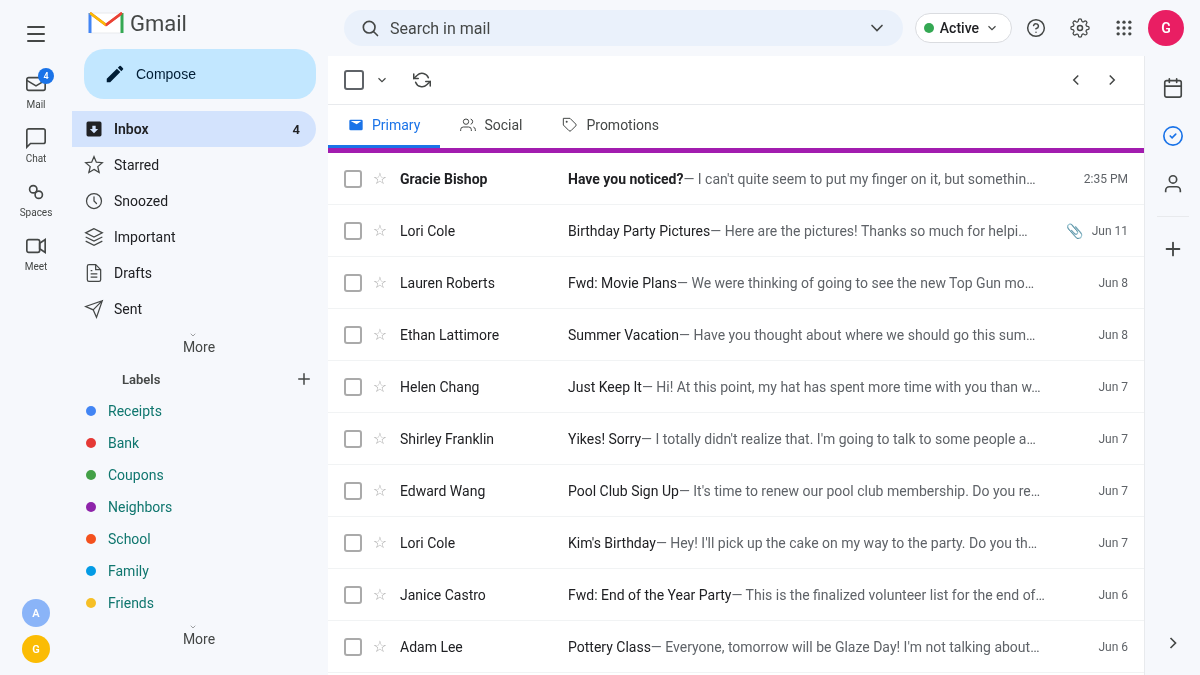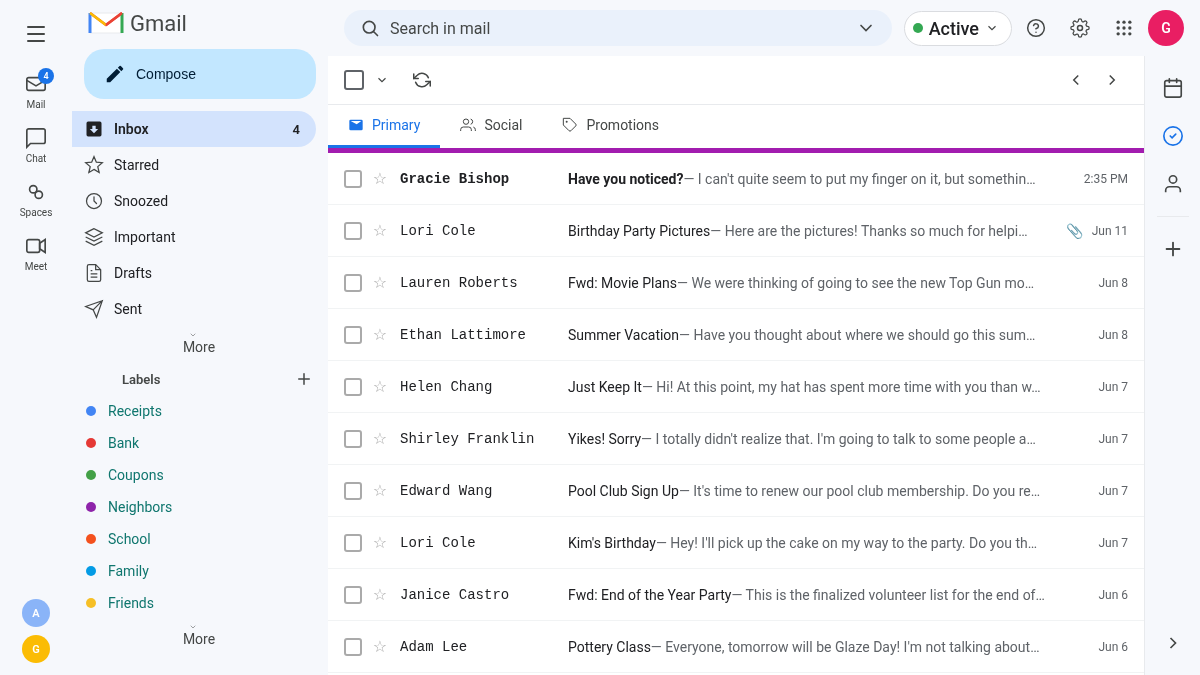--- a/index.html
+++ b/index.html
@@ -187,21 +187,21 @@
       display: flex; align-items: center; justify-content: center;
       cursor: pointer; background: transparent; border: none;
     }
     .status-pill {
       display: flex; align-items: center; gap: 6px;
       background: white;
       border-radius: 20px;
       padding: 6px 12px 6px 8px;
       border: 1px solid #dadce0;
       cursor: pointer;
-      font-size: 18px; font-weight: 500;
+      font-size: 14px; font-weight: 500;
     }
     .status-dot {
       width: 10px; height: 10px; border-radius: 50%;
     }
     .user-avatar {
       width: 36px; height: 36px; border-radius: 50%;
       cursor: pointer;
       display: flex; align-items: center; justify-content: center;
       font-size: 14px; font-weight: 600; color: white;
     }
@@ -282,21 +282,21 @@
       margin-right: 10px;
       flex-shrink: 0;
       cursor: pointer;
       color: #aaa;
       display: flex; align-items: center; justify-content: center;
       font-size: 16px;
     }
     .sender {
       width: 160px; flex-shrink: 0;
       font-size: 14px; color: #202124;
-      white-space: nowrap; overflow: hidden; text-overflow: ellipsis; font-family: Liberation Mono, monospace;
+      white-space: nowrap; overflow: hidden; text-overflow: ellipsis;
     }
     .email-content {
       flex: 1; display: flex; align-items: flex-start;
       overflow: hidden; gap: 0;
       margin-left: 8px;
     }
     .subject {
       font-size: 14px; color: #202124;
       white-space: nowrap;
     }

